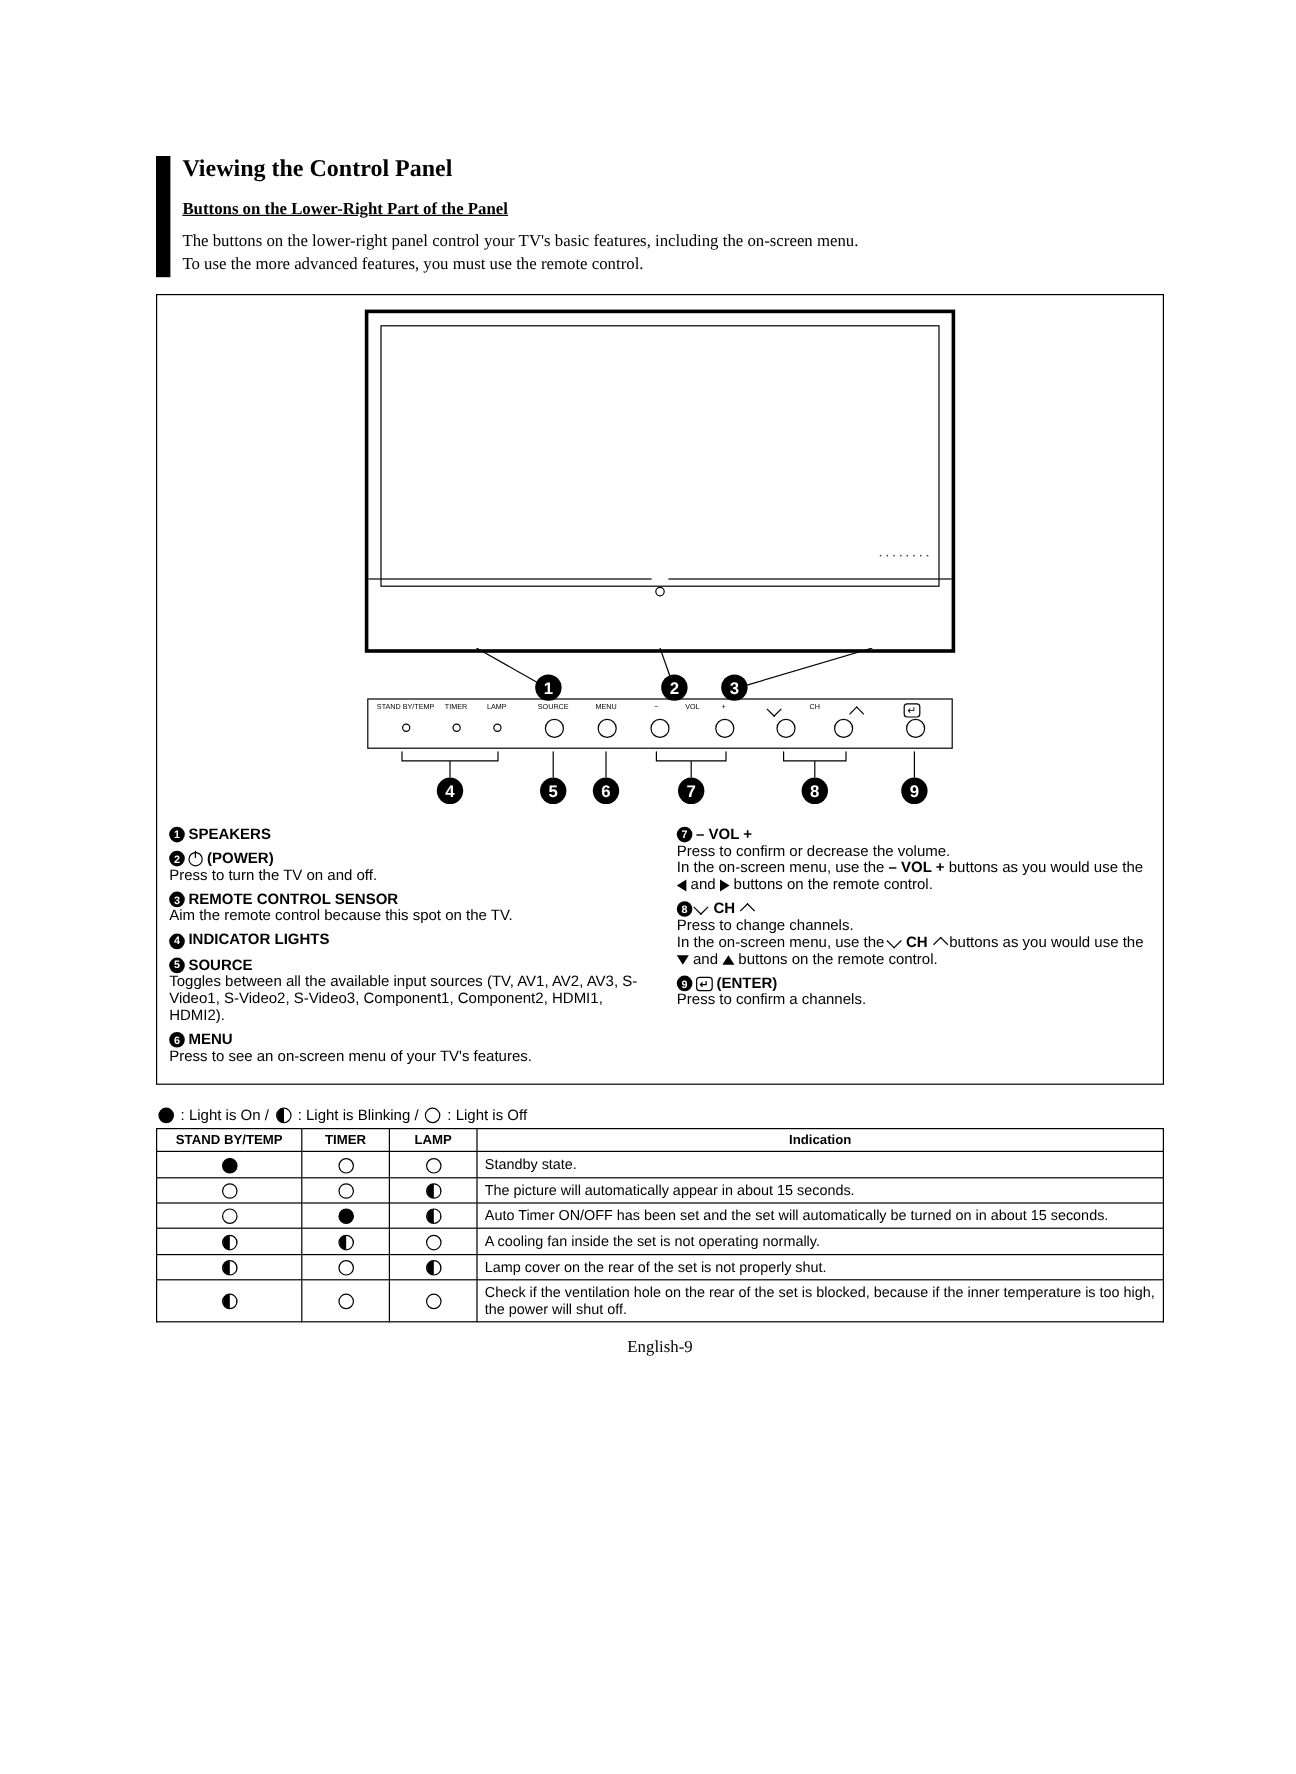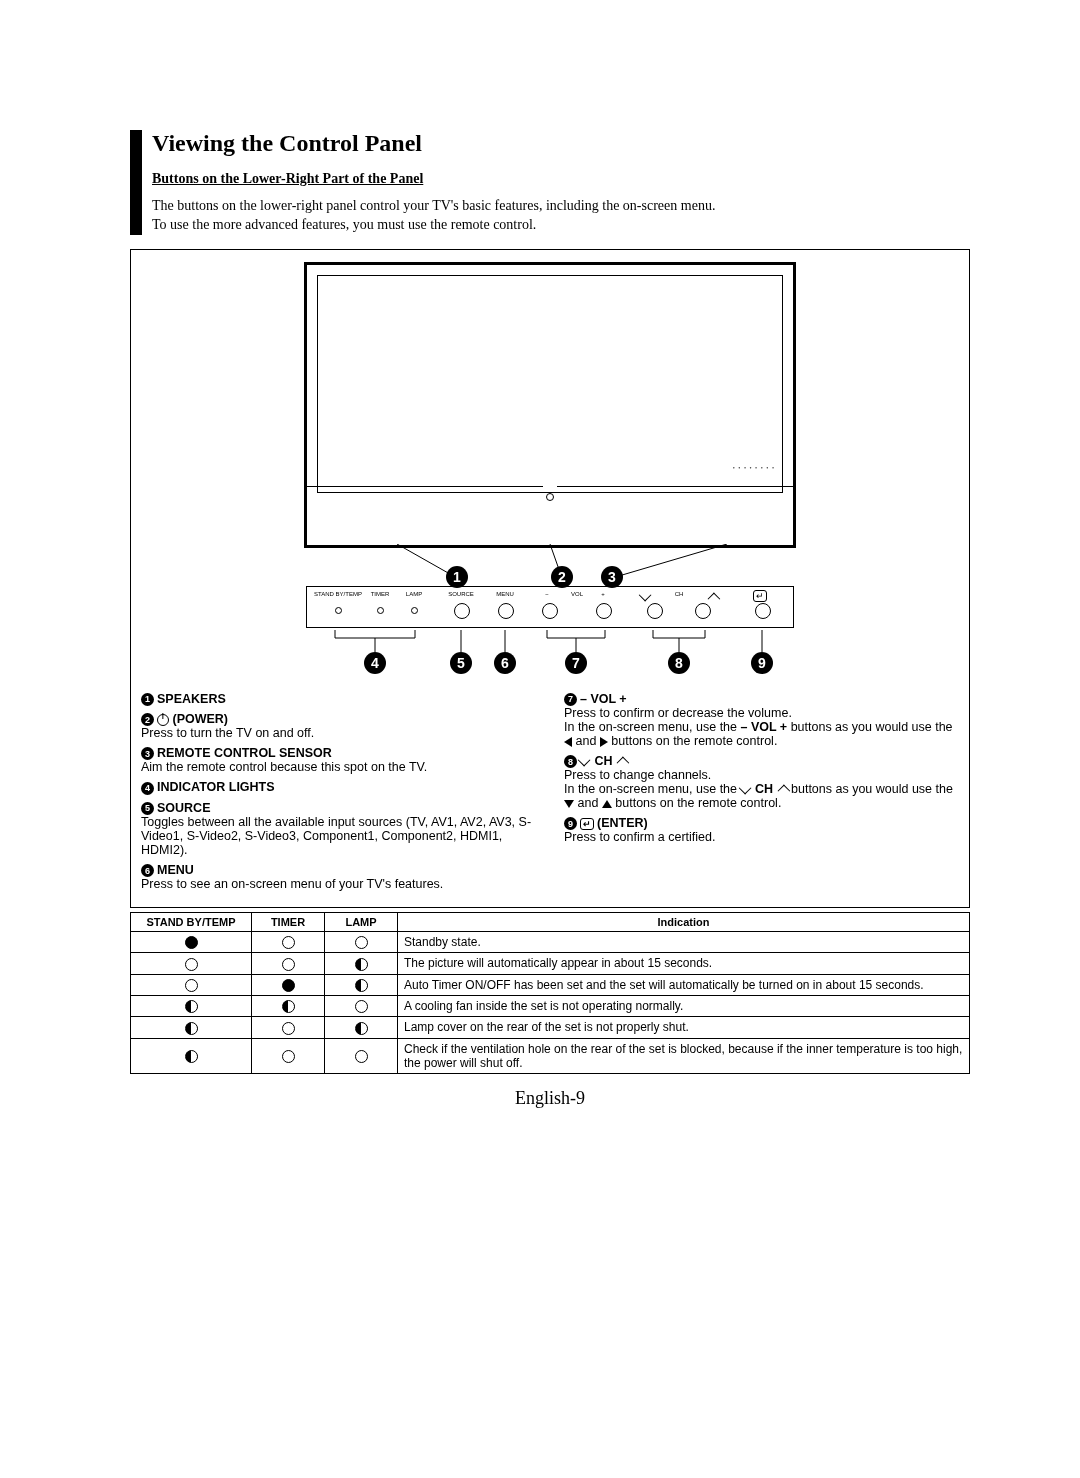--- a/index.html
+++ b/index.html
@@ -19,21 +19,21 @@
     display: flex;
   }
   .sidebar {
     width: 12px;
     background: #000;
     margin-right: 10px;
     align-self: stretch;
   }
   .title {
     font-weight: bold;
-    font-size: 24px;
+    font-size: 20px;
     margin-bottom: 14px;
   }
   .subtitle {
     font-weight: bold;
     text-decoration: underline;
     font-size: 14px;
     margin-bottom: 10px;
   }
   .intro {
     font-size: 14px;
@@ -196,21 +196,21 @@
   .bullets {
     font-family: Arial, sans-serif;
     font-size: 12.5px;
     margin-top: 6px;
     padding-left: 24px;
   }
   .bullets li { margin-bottom: 2px; }
   .footer {
     text-align: center;
     font-family: "Times New Roman", serif;
-    font-size: 18px;
+    font-size: 14px;
     margin-top: 14px;
   }
   .tri {
     display:inline-block; width:0; height:0; vertical-align:middle;
   }
   .tri.l { border-top:5px solid transparent; border-bottom:5px solid transparent; border-right:8px solid #000;}
   .tri.r { border-top:5px solid transparent; border-bottom:5px solid transparent; border-left:8px solid #000;}
   .tri.u { border-left:5px solid transparent; border-right:5px solid transparent; border-bottom:8px solid #000;}
   .tri.d { border-left:5px solid transparent; border-right:5px solid transparent; border-top:8px solid #000;}
   .chev {
@@ -356,26 +356,31 @@
           <span>Press to confirm or decrease the volume.</span><br>
           <span>In the on-screen menu, use the </span><b>– VOL +</b><span> buttons as you would use the </span><span class="tri l"></span><span> and </span><span class="tri r"></span><span> buttons on the remote control.</span>
         </div>
         <div class="item">
           <span class="item-head"><span class="bnum">8</span><span class="chev down"></span> <b>CH</b> <span class="chev up"></span></span><br>
           <span>Press to change channels.</span><br>
           <span>In the on-screen menu, use the </span><span class="chev down"></span> <b>CH</b> <span class="chev up"></span><span> buttons as you would use the </span><span class="tri d"></span><span> and </span><span class="tri u"></span><span> buttons on the remote control.</span>
         </div>
         <div class="item">
           <span class="item-head"><span class="bnum">9</span><span class="enter-sym">↵</span> <span>(ENTER)</span></span><br>
-          <span>Press to confirm a certified.</span>
+          <span>Press to confirm a channels.</span>
         </div>
       </div>
     </div>
   </div>
 
+  <div class="legend">
+    <span class="sym on"></span><span> : Light is On / </span>
+    <span class="sym blink"></span><span> : Light is Blinking / </span>
+    <span class="sym off"></span><span> : Light is Off</span>
+  </div>
 
   <table class="ind">
     <thead>
       <tr>
         <th class="narrow1">STAND BY/TEMP</th>
         <th class="narrow">TIMER</th>
         <th class="narrow">LAMP</th>
         <th class="wide">Indication</th>
       </tr>
     </thead>

